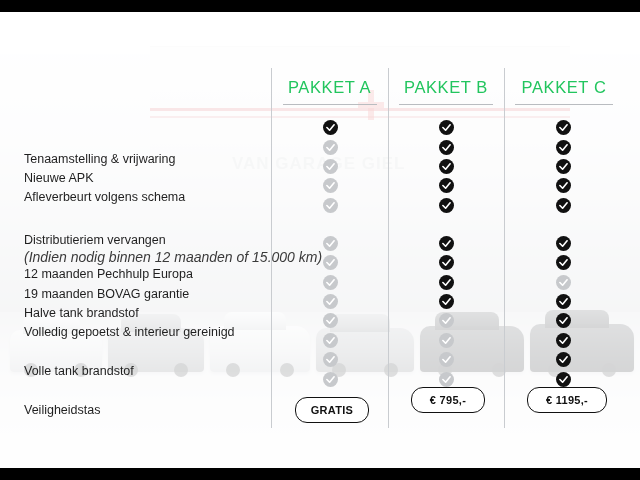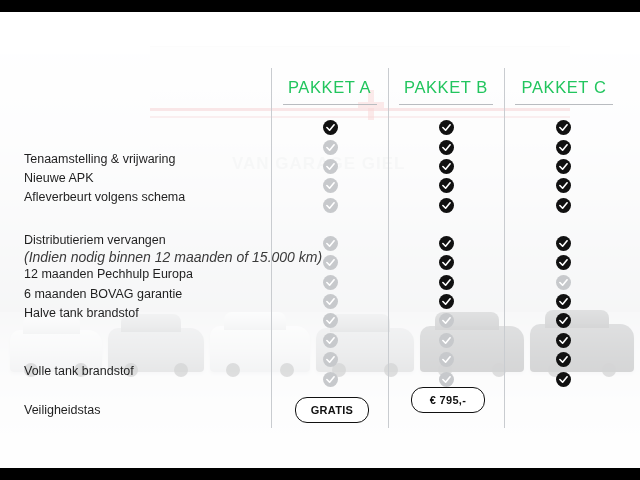--- a/index.html
+++ b/index.html
@@ -274,25 +274,28 @@
       <span>Afleverbeurt volgens schema</span>
     </div>
     <div class="feature" style="top:190px;">
       <span>Distributieriem vervangen</span>
       <span class="note">(Indien nodig binnen 12 maanden of 15.000 km)</span>
     </div>
     <div class="feature" style="top:224px;">
       <span>12 maanden Pechhulp Europa</span>
     </div>
     <div class="feature" style="top:244px;">
-      <span>6 maanden BOVAG garantie</span>
+      <span>19 maanden BOVAG garantie</span>
     </div>
     <div class="feature" style="top:263px;">
       <span>Halve tank brandstof</span>
     </div>
+    <div class="feature" style="top:282px;">
+      <span>Volledig gepoetst &amp; interieur gereinigd</span>
+    </div>
     <div class="feature" style="top:321px;">
       <span>Volle tank brandstof</span>
     </div>
     <div class="feature" style="top:360px;">
       <span>Veiligheidstas</span>
     </div>
 
     <div class="mark on" style="left:323px;top:108px;">
         <svg width="9" height="9" viewBox="0 0 10 10">
           <path d="M1 5 L4 8 L9 2" stroke="#fff" stroke-width="1.8" fill="none" stroke-linecap="round" stroke-linejoin="round"></path>
@@ -486,18 +489,19 @@
         </svg>
       </div>
     <div class="mark on" style="left:556px;top:360px;">
         <svg width="9" height="9" viewBox="0 0 10 10">
           <path d="M1 5 L4 8 L9 2" stroke="#fff" stroke-width="1.8" fill="none" stroke-linecap="round" stroke-linejoin="round"></path>
         </svg>
       </div>
 
     <div class="price" style="left:295px;top:385px;width:72px;">GRATIS</div>
     <div class="price" style="left:411px;top:375px;width:72px;">€ 795,-</div>
+    <div class="price" style="left:527px;top:375px;width:78px;">€ 1195,-</div>
 
   </div>
 
   <div class="topbar"></div>
   <div class="botbar"></div>
 </div>
 
 </body></html>

